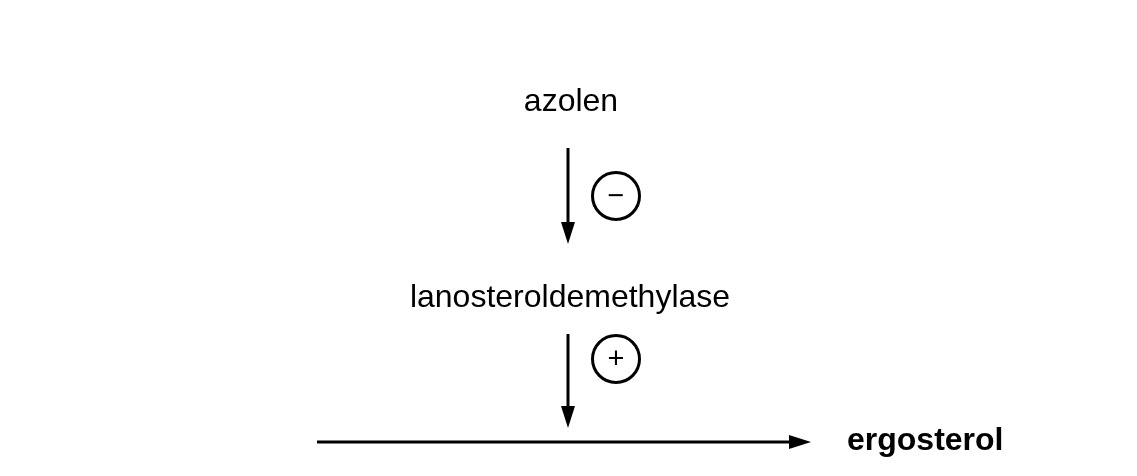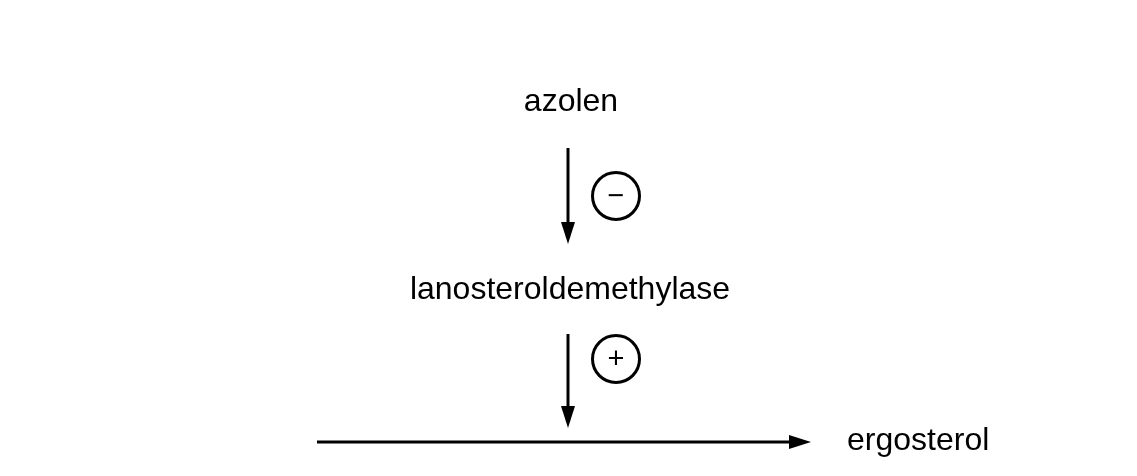--- a/index.html
+++ b/index.html
@@ -29,23 +29,23 @@
   }
   .label {
     position: absolute;
     font-size: 32px;
     line-height: 36px;
     color: var(--foreground);
     white-space: nowrap;
   }
   .label.centered { text-align: center; }
   .label-azolen   { left: 471px; top: 82px;  width: 200px; }
-  .label-enzyme   { left: 370px; top: 270px; width: 400px; }
+  .label-enzyme   { left: 370px; top: 278px; width: 400px; }
   .label-substrate{ left: 143px; top: 421px; }
-  .label-product  { left: 847px; top: 421px; }
+  .label-product  { left: 847px; top: 421px; font-weight: bold; }
   .sign-badge {
     position: absolute;
     width: 50px;
     height: 50px;
     border: 3.5px solid var(--foreground);
     border-radius: 50%;
     display: flex;
     align-items: center;
     justify-content: center;
   }

